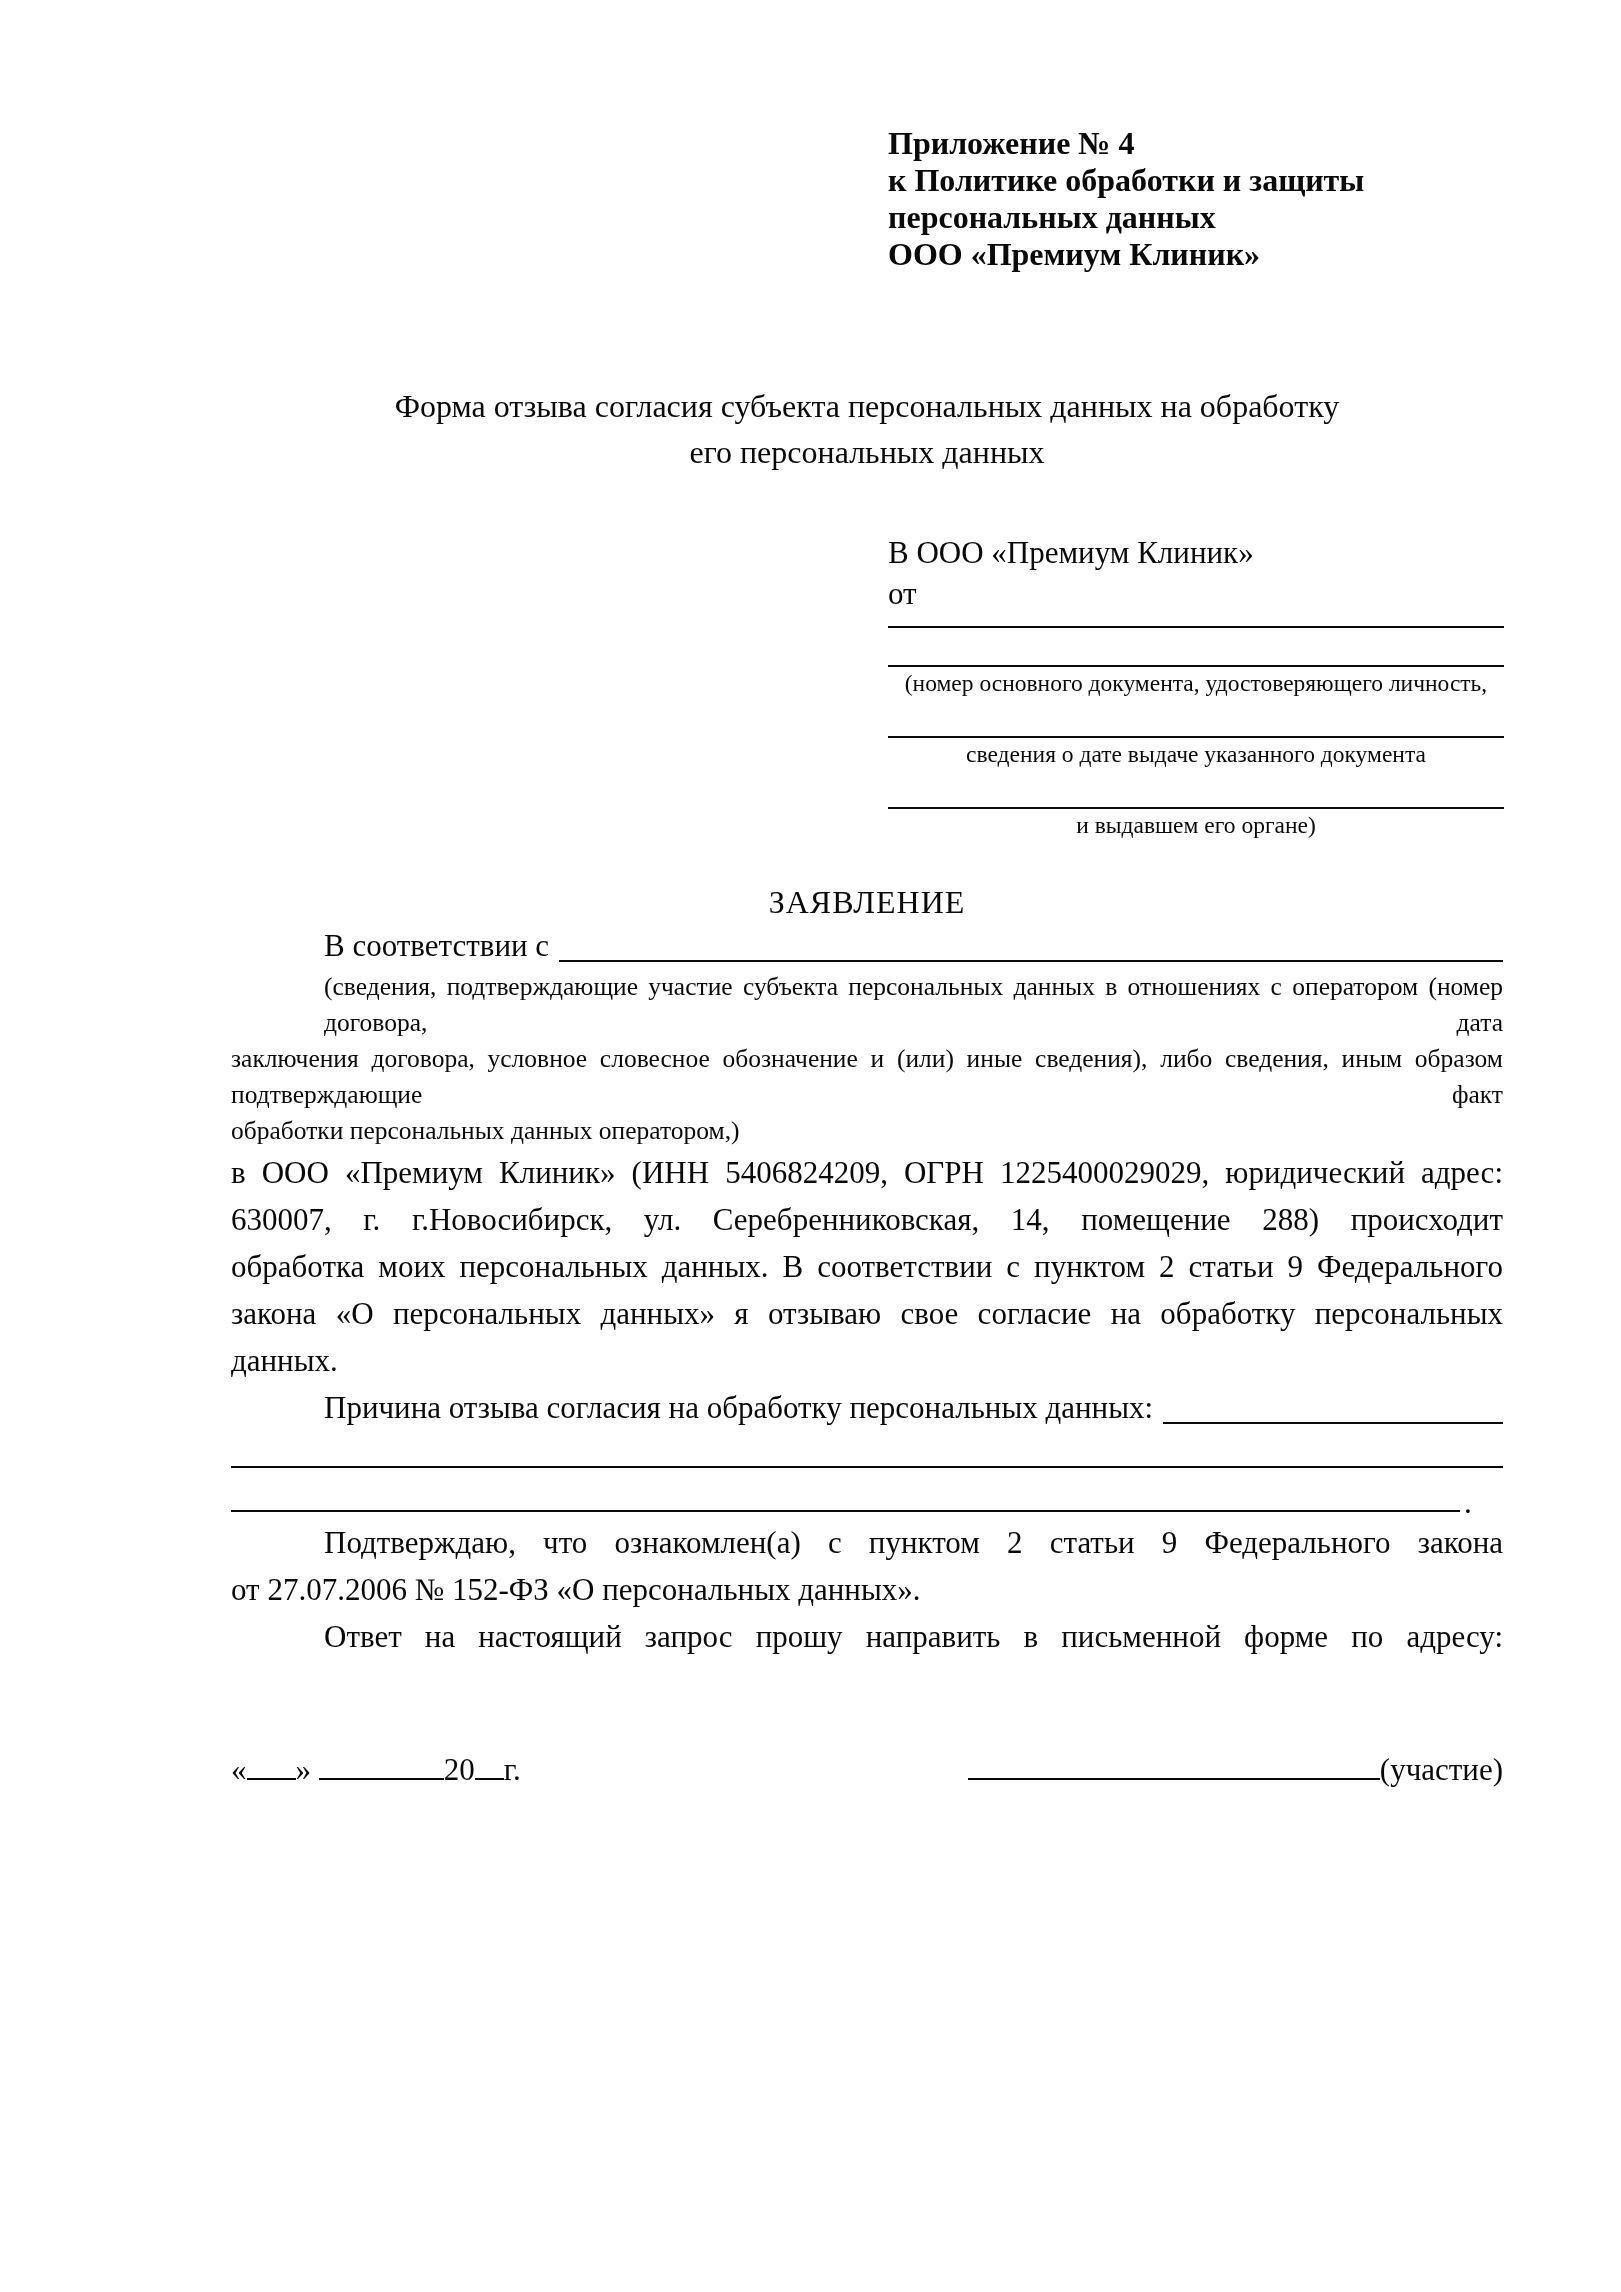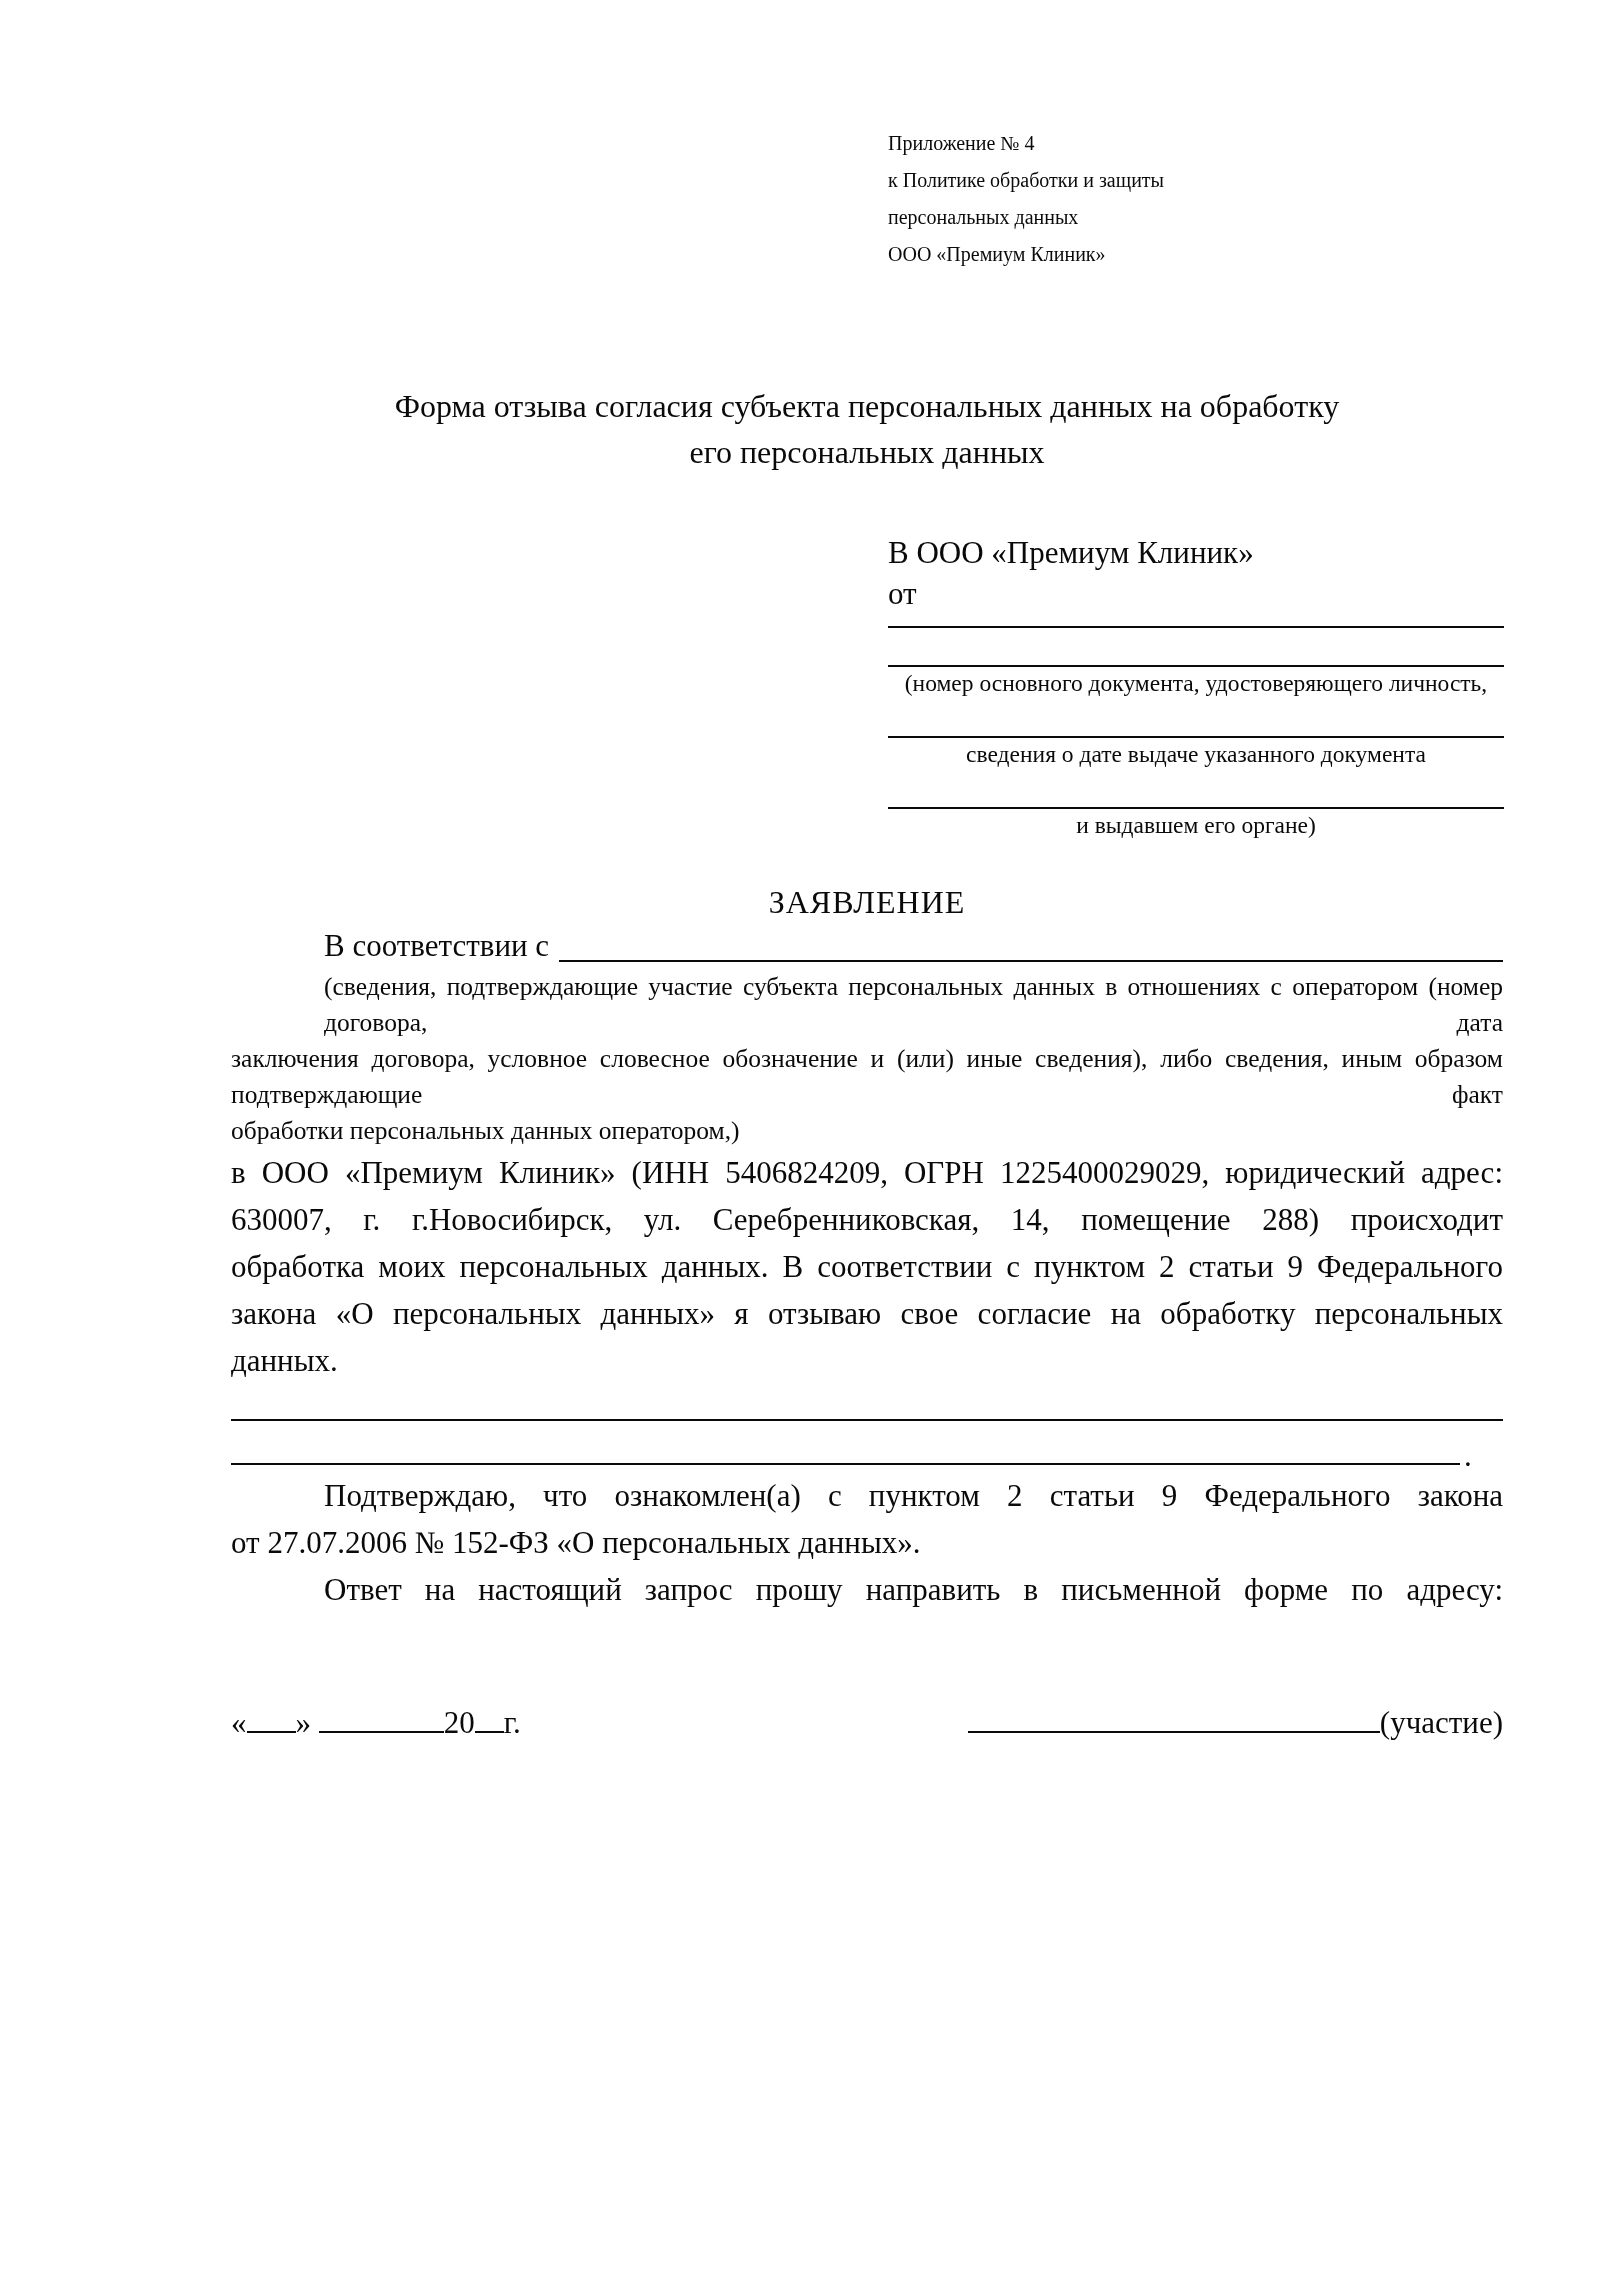--- a/index.html
+++ b/index.html
@@ -14,22 +14,23 @@
     box-sizing: border-box;
     background: #ffffff;
     color: #0a0a0a;
     font-family: "Liberation Serif", "DejaVu Serif", serif;
     padding: 125px 118px 0 231px;
     overflow: hidden;
   }
   
   .appendix-note {
     margin-left: 657px;
-    font-size: 20px;
+    font-size: 32px;
     line-height: 37px;
+    font-weight: bold;
   }
   
   .doc-title {
     margin-top: 110px;
     text-align: center;
     font-weight: normal;
     font-size: 32px;
     line-height: 46px;
   }
   
@@ -180,20 +181,24 @@
   </div>
 
   <div class="body-par">
     <div class="j">в ООО «Премиум Клиник» (ИНН 5406824209, ОГРН 1225400029029, юридический адрес:</div>
     <div class="j">630007, г. г.Новосибирск, ул. Серебренниковская, 14, помещение 288) происходит</div>
     <div class="j">обработка моих персональных данных. В соответствии с пунктом 2 статьи 9 Федерального</div>
     <div class="j">закона «О персональных данных» я отзываю свое согласие на обработку персональных</div>
     <div>данных.</div>
   </div>
 
+  <div class="row reason-row">
+    <span class="indent">Причина отзыва согласия на обработку персональных данных:</span>
+    <span class="grow-blank"></span>
+  </div>
 
   <div class="row blank-row">
     <div class="line-full"></div>
   </div>
   <div class="row blank-row">
     <div class="line-full"></div>
     <span class="end-mark">.</span>
   </div>
 
   <div class="confirm-par">

